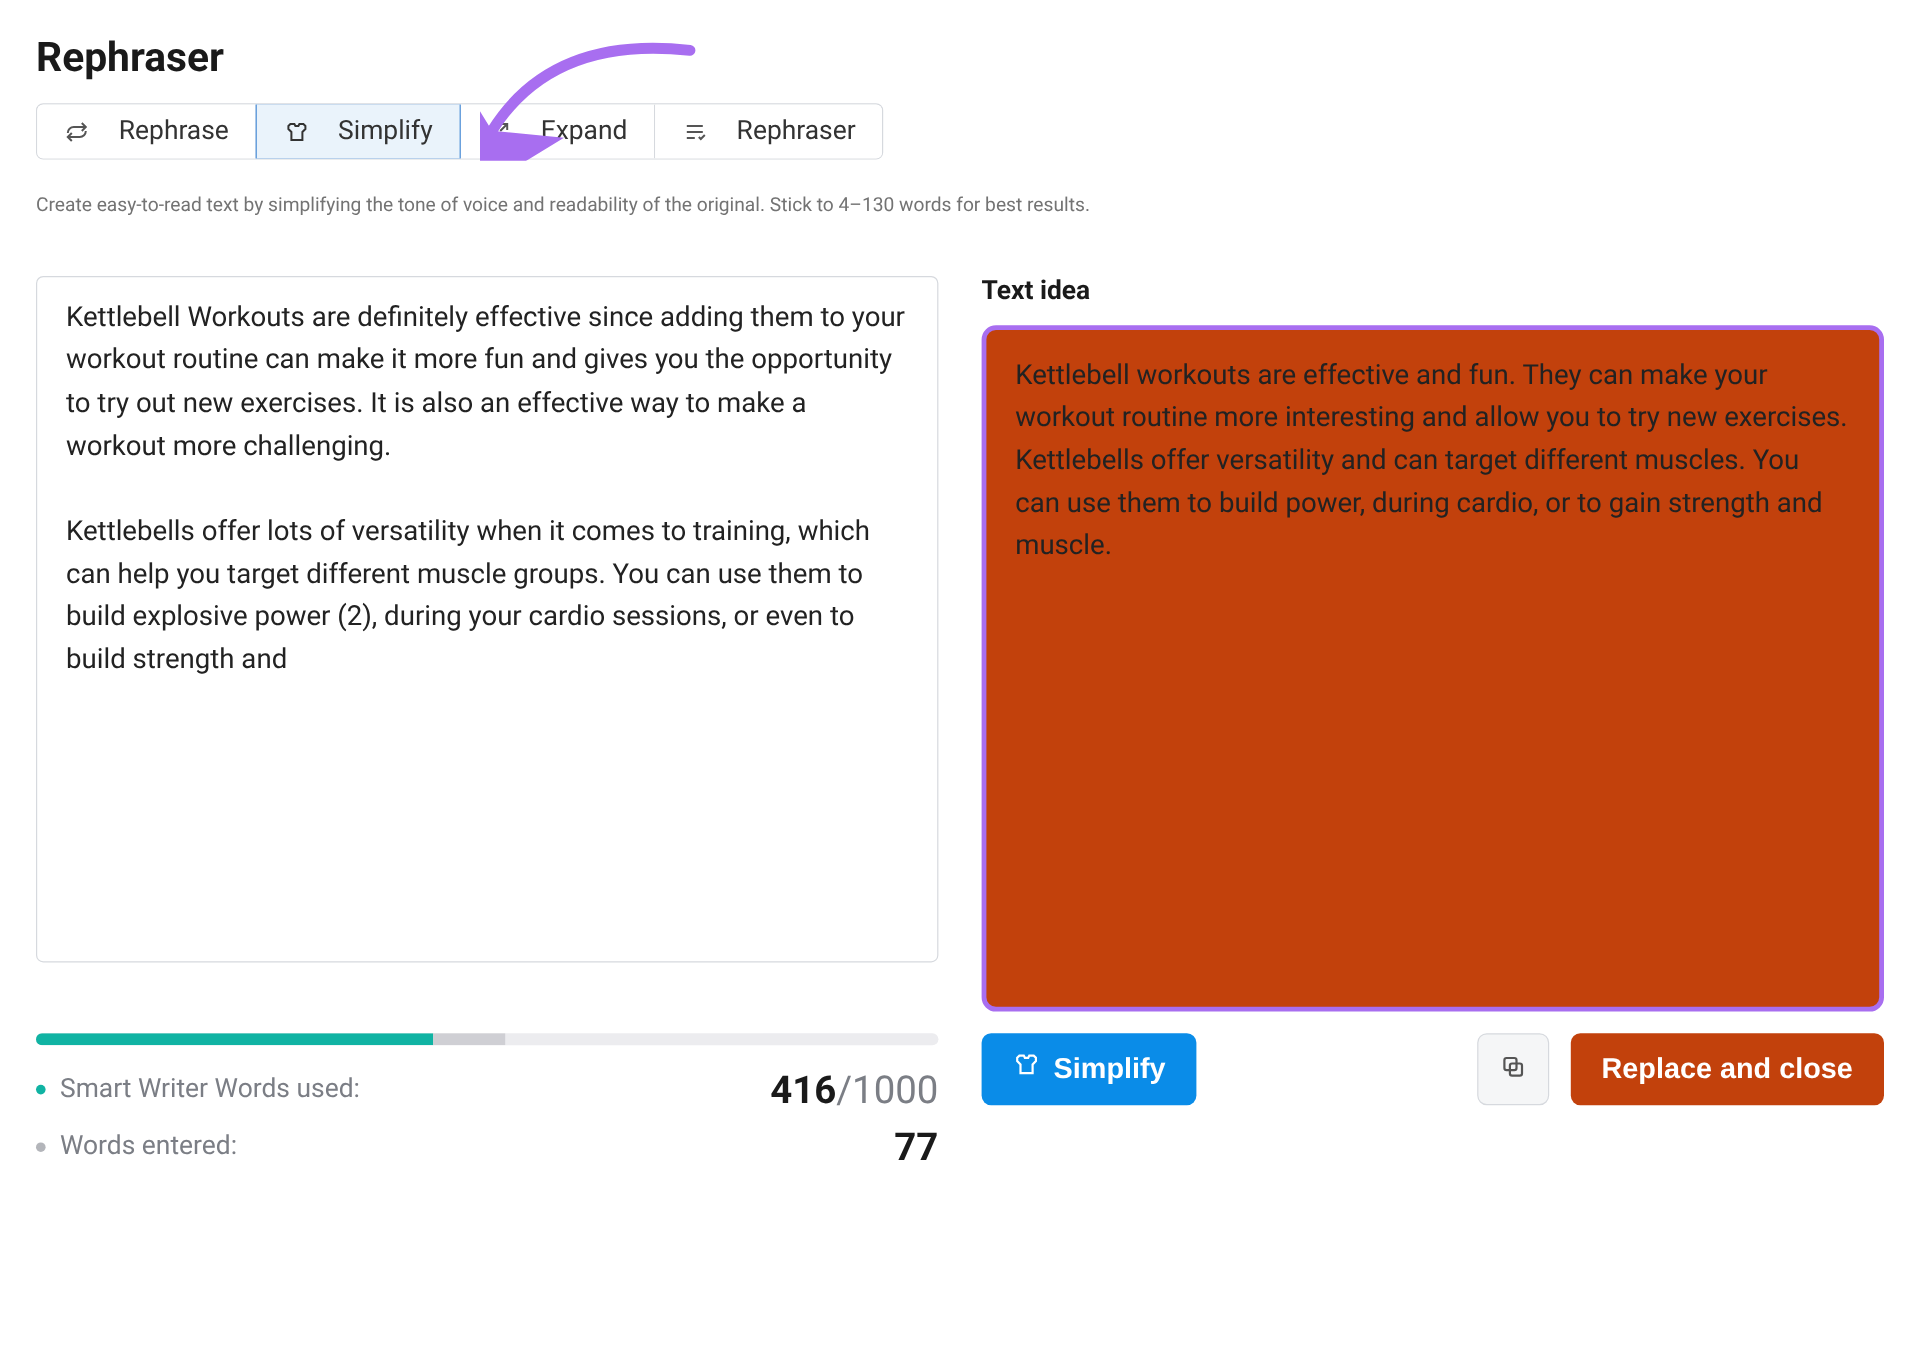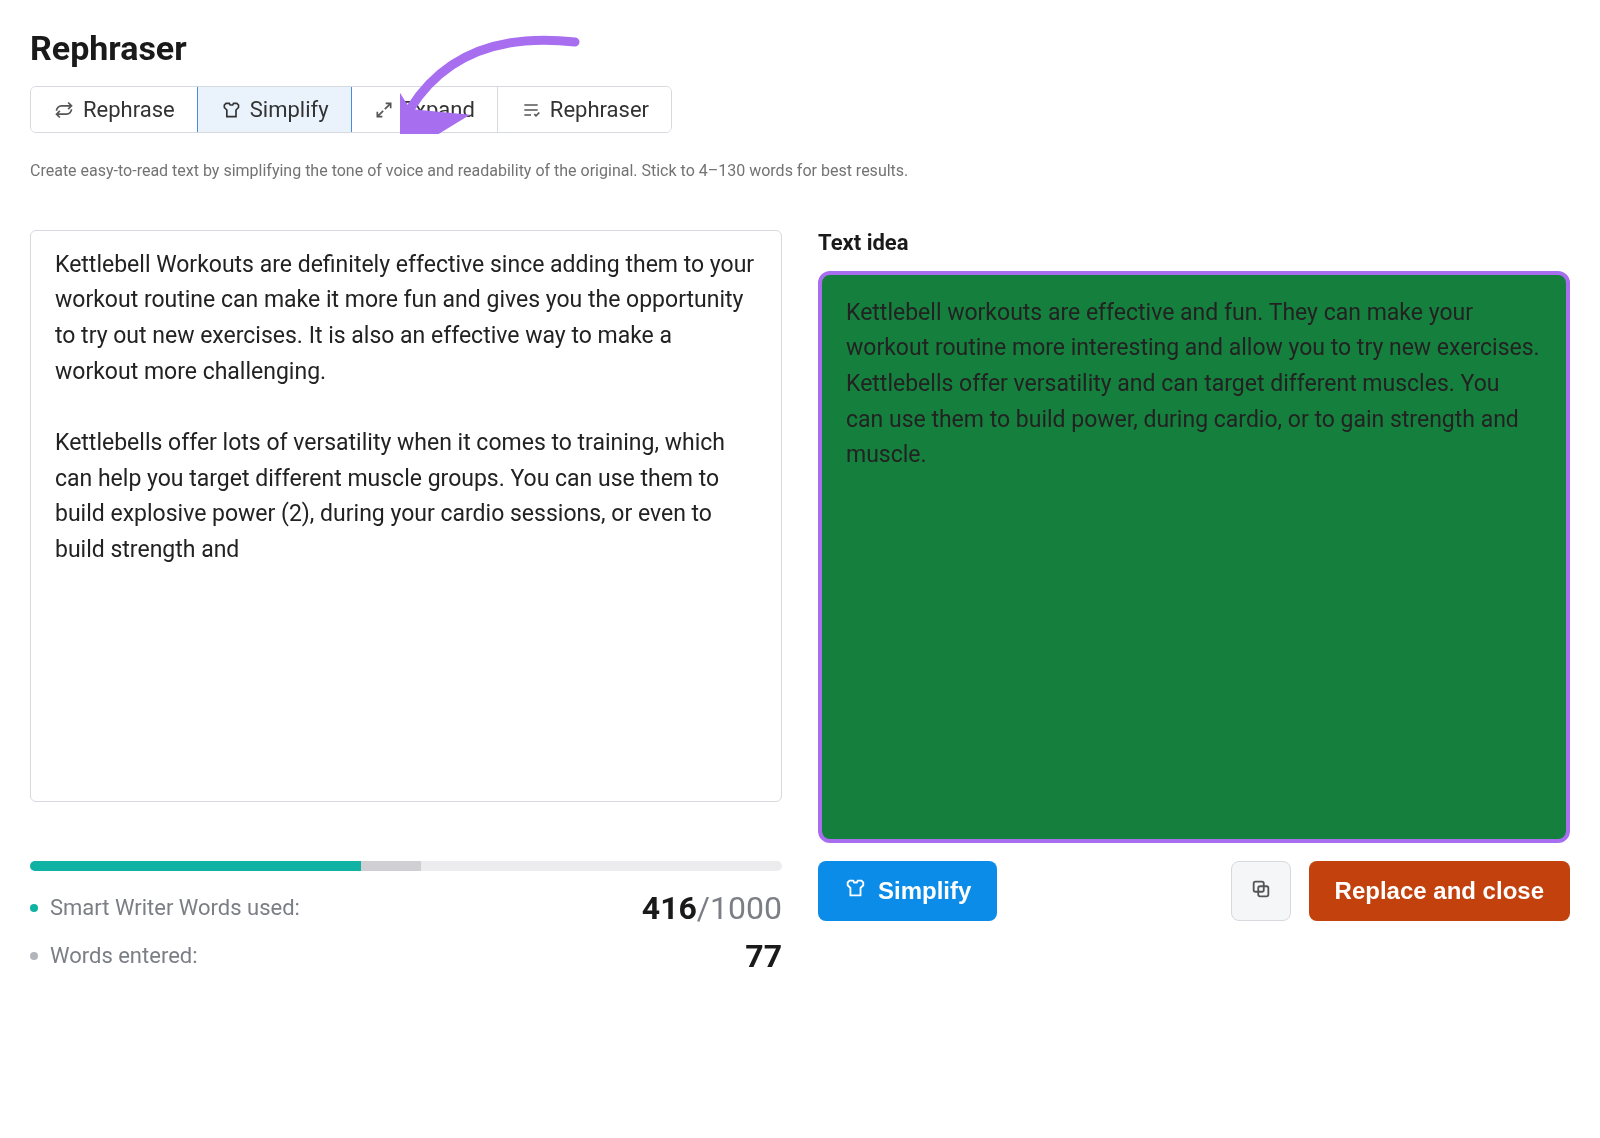--- a/index.html
+++ b/index.html
@@ -20,21 +20,21 @@
     display: flex;
     border: 1px solid #d6d9de;
     border-radius: 6px;
     width: fit-content;
     margin-bottom: 26px;
     overflow: hidden;
   }
   .tab {
     display: flex;
     align-items: center;
-    gap: 8px;
+    gap: 24px;
     padding: 10px 22px;
     font-size: 22px;
     color: #333;
     background: #fff;
     border-right: 1px solid #d6d9de;
     cursor: pointer;
   }
   .tab:last-child { border-right: none; }
   .tab.active {
     background: #eaf3fb;
@@ -78,21 +78,21 @@
   .textbox::-webkit-scrollbar { width: 10px; }
   .textbox::-webkit-scrollbar-thumb { background: #c9ccd1; border-radius: 5px; }
   .textbox::-webkit-scrollbar-track { background: #f2f3f5; }
   .ideabox {
     border: 4px solid #a86ef0;
     border-radius: 12px;
     padding: 20px 24px;
     font-size: 23px;
     line-height: 1.55;
     height: 572px;
-    background: #15803d;
+    background: #c2410c;
     color: #222;
   }
   .bottom-row {
     display: flex;
     gap: 36px;
     margin-top: 18px;
   }
   .bottom-left { flex: 1; min-width: 0; }
   .bottom-right { flex: 1; min-width: 0; display:flex; align-items:flex-start; gap:18px; }
   .progress-track {

